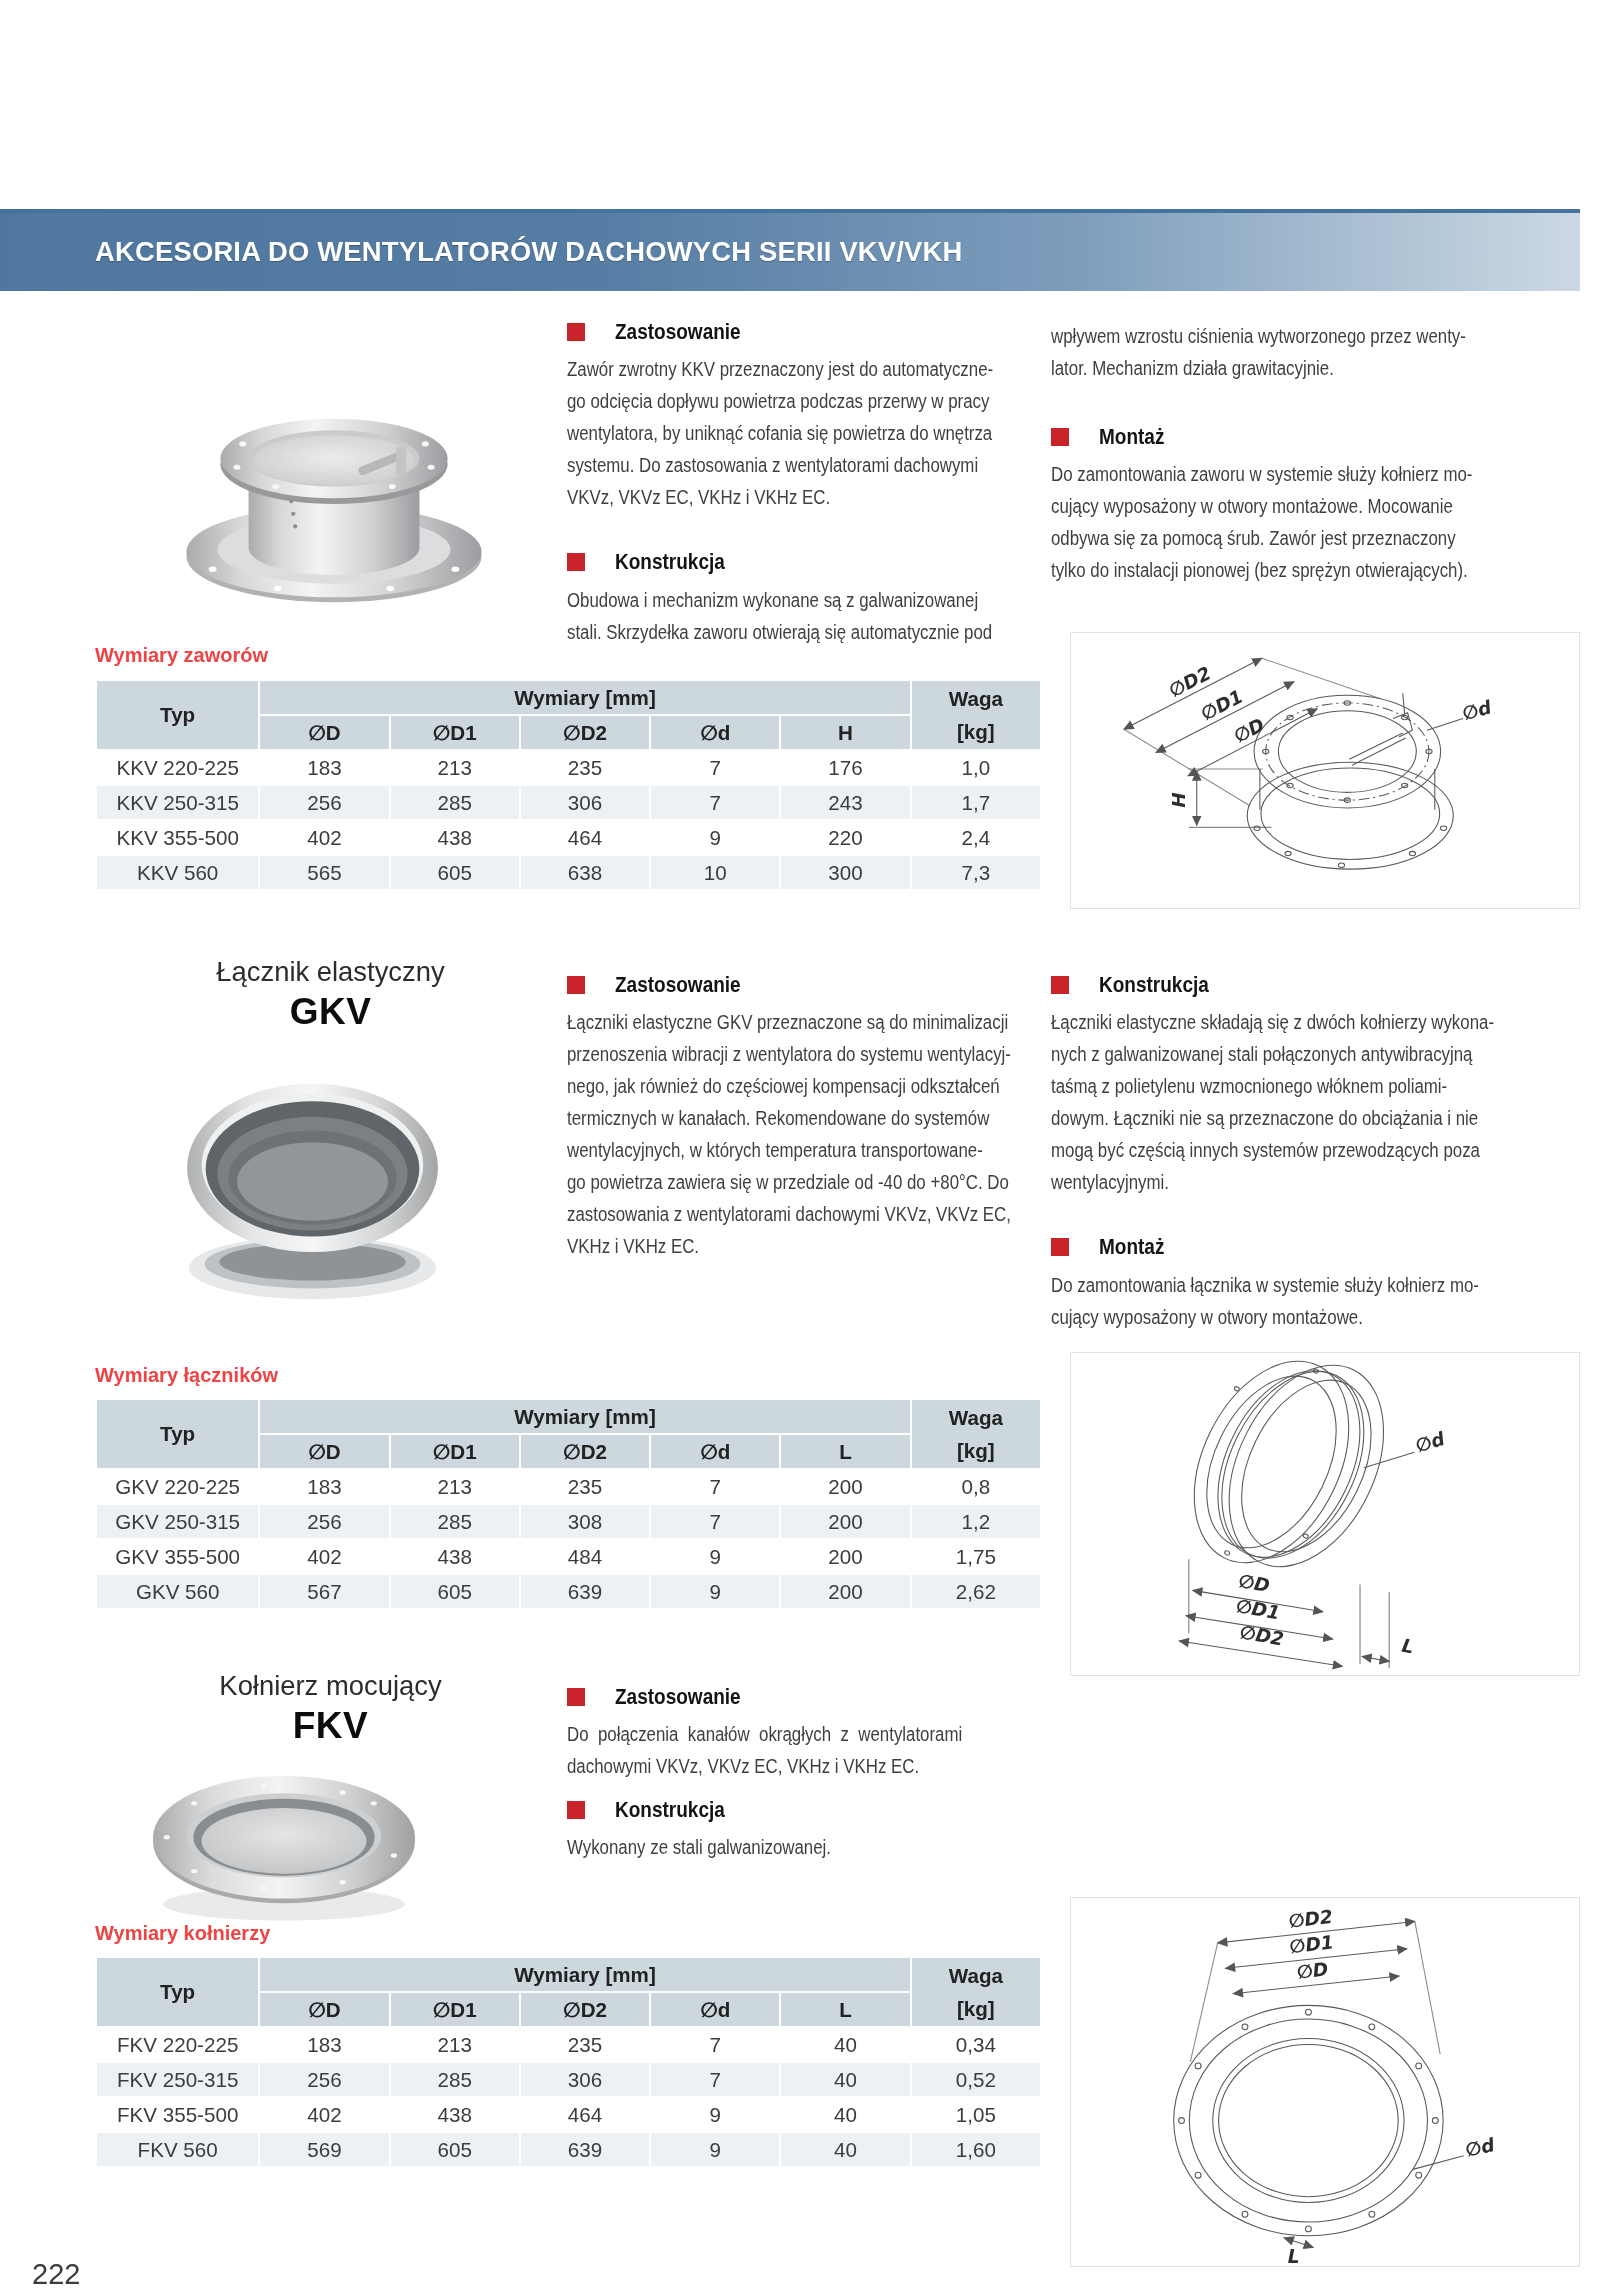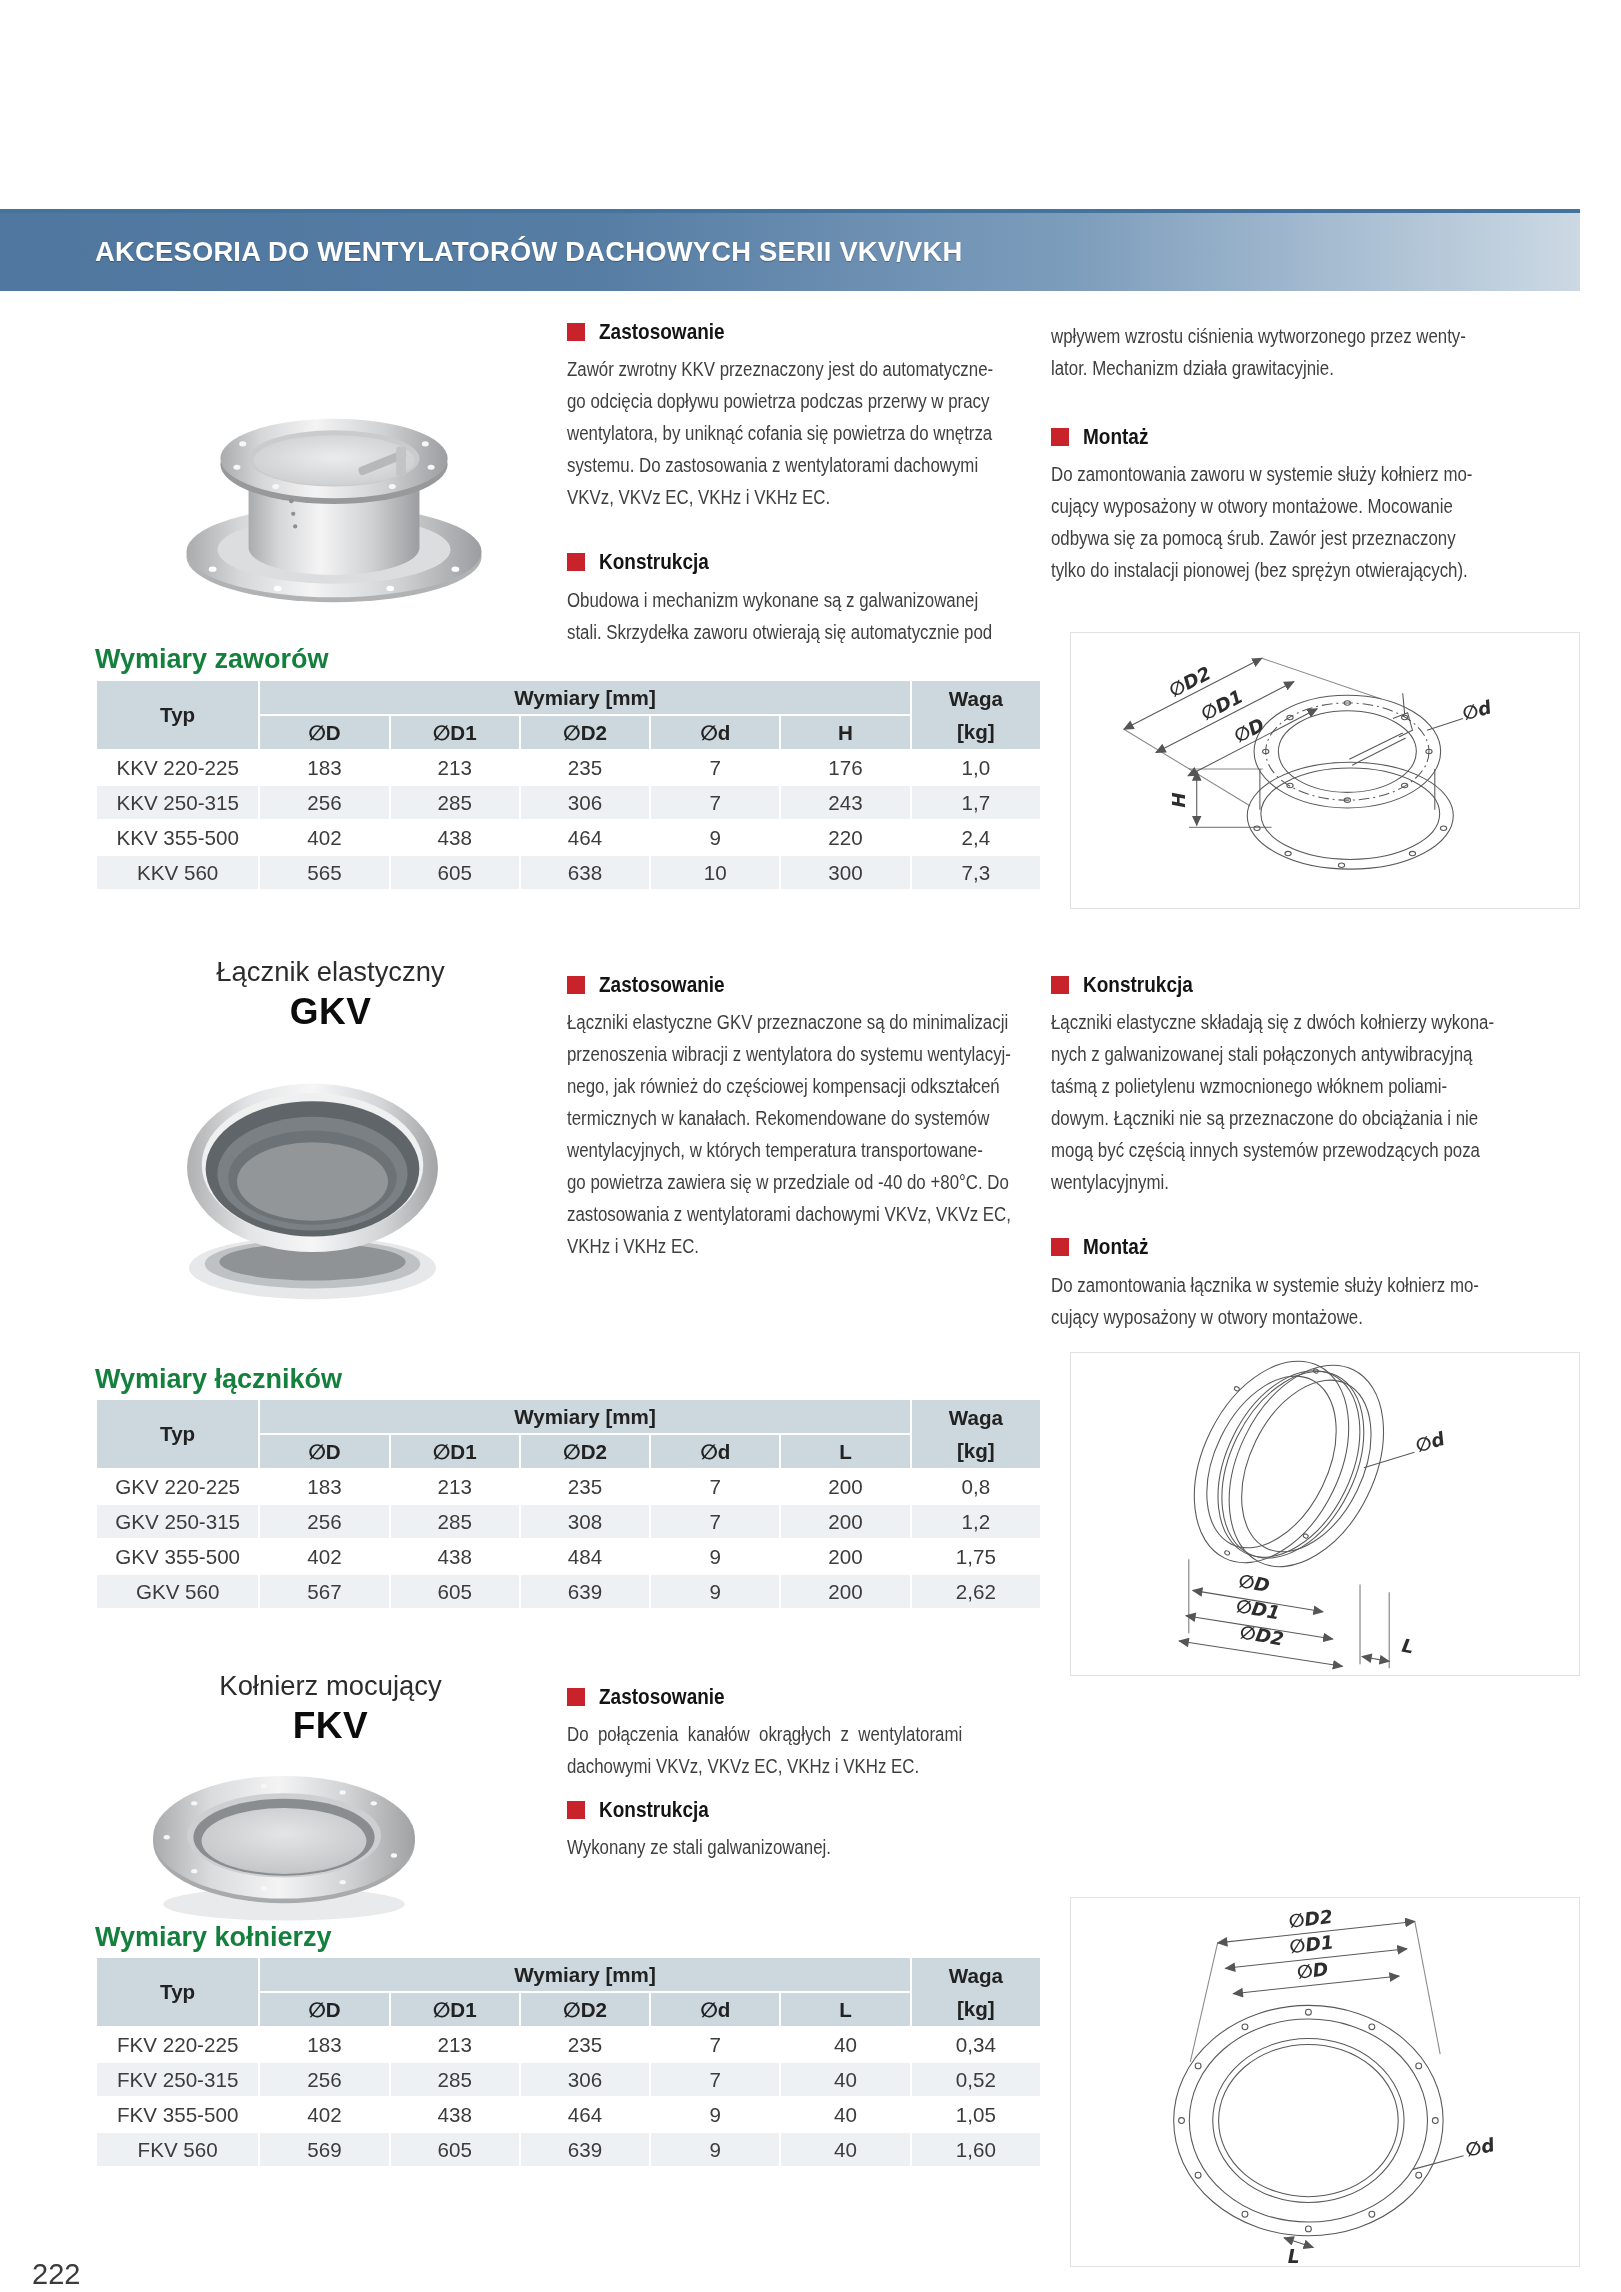--- a/index.html
+++ b/index.html
@@ -23,30 +23,30 @@
   #sec2-title { left:127px; top:908px; }
   #sec3-title { left:127px; top:1622px; }
 
   
   .col { position:absolute; }
   #sec1-mid  { left:567px;  top:272px;  width:453px; }
   #sec1-right{ left:1051px; top:272px;  width:529px; }
   #sec2-mid  { left:567px;  top:925px;  width:453px; }
   #sec2-right{ left:1051px; top:925px;  width:529px; }
   #sec3-mid  { left:567px;  top:1637px; width:453px; }
-  .hrow { display:flex; align-items:center; height:23.5px; margin-bottom:9.8px; }
+  .hrow { display:flex; align-items:center; height:23.5px; margin-bottom:9.8px;gap:16px; }
   .sq { width:17.6px; height:17.6px; background:#c8232b; margin-right:14.7px; flex:0 0 auto; }
   .htext { font-size:21.6px; font-weight:bold; color:#141414; white-space:nowrap;
     display:inline-block; transform:scaleX(.88); transform-origin:0 50%; }
   .para { font-size:19.6px; line-height:32px; color:#3f3f3f; white-space:pre;
     transform:scaleX(.86); transform-origin:0 0; }
   .mt16 { margin-top:15.7px; } .mt38 { margin-top:37px; } .mt42 { margin-top:41px; }
 
   
-  .caption { position:absolute; font-size:27px; font-weight:bold; color:#15803d; }
+  .caption { position:absolute; font-size:20px; font-weight:bold; color:#ef4444; }
   #cap1 { left:95px; top:596px; }
   #cap2 { left:95px; top:1316px; }
   #cap3 { left:95px; top:1874px; }
 
   
   table.dims { position:absolute; border-collapse:collapse; table-layout:fixed; width:947px; }
   #table1 { left:95px; top:631px; }
   #table2 { left:95px; top:1350px; }
   #table3 { left:95px; top:1908px; }
   .dims th, .dims td { border:2.9px solid #fff; text-align:center; vertical-align:middle;

